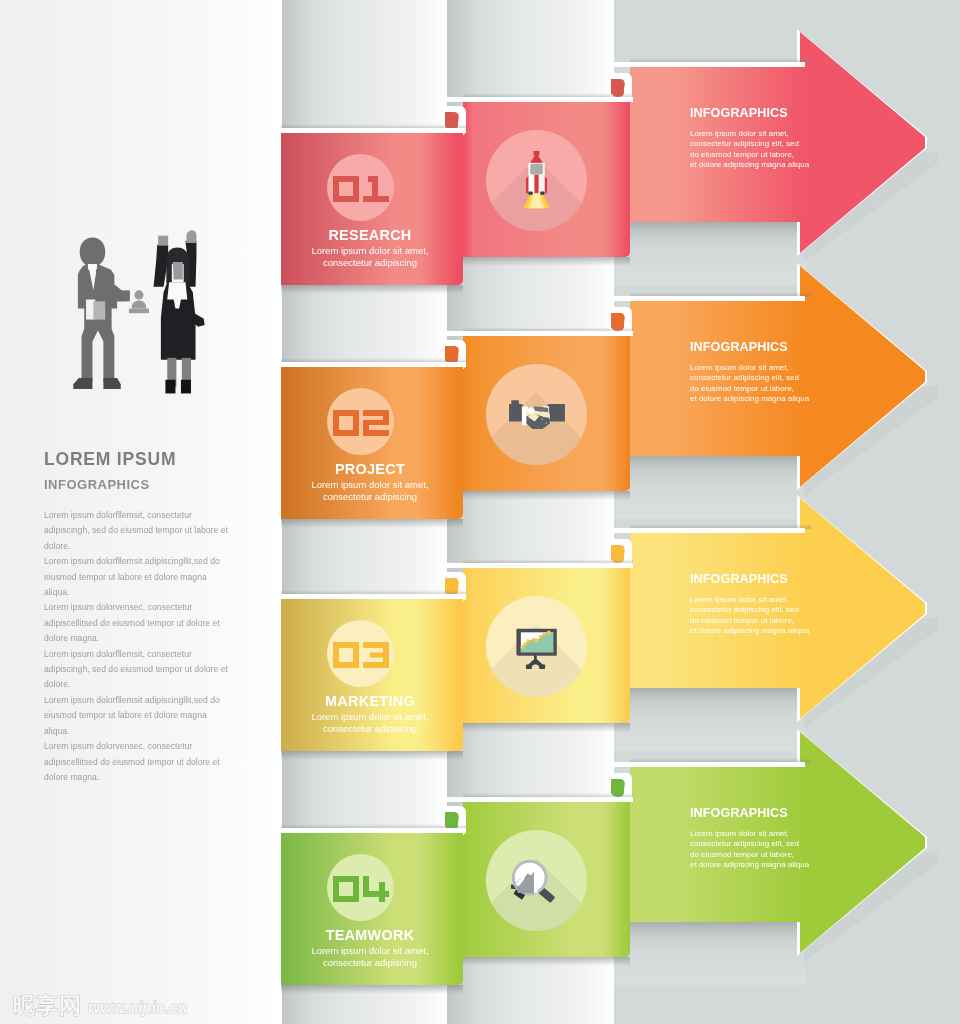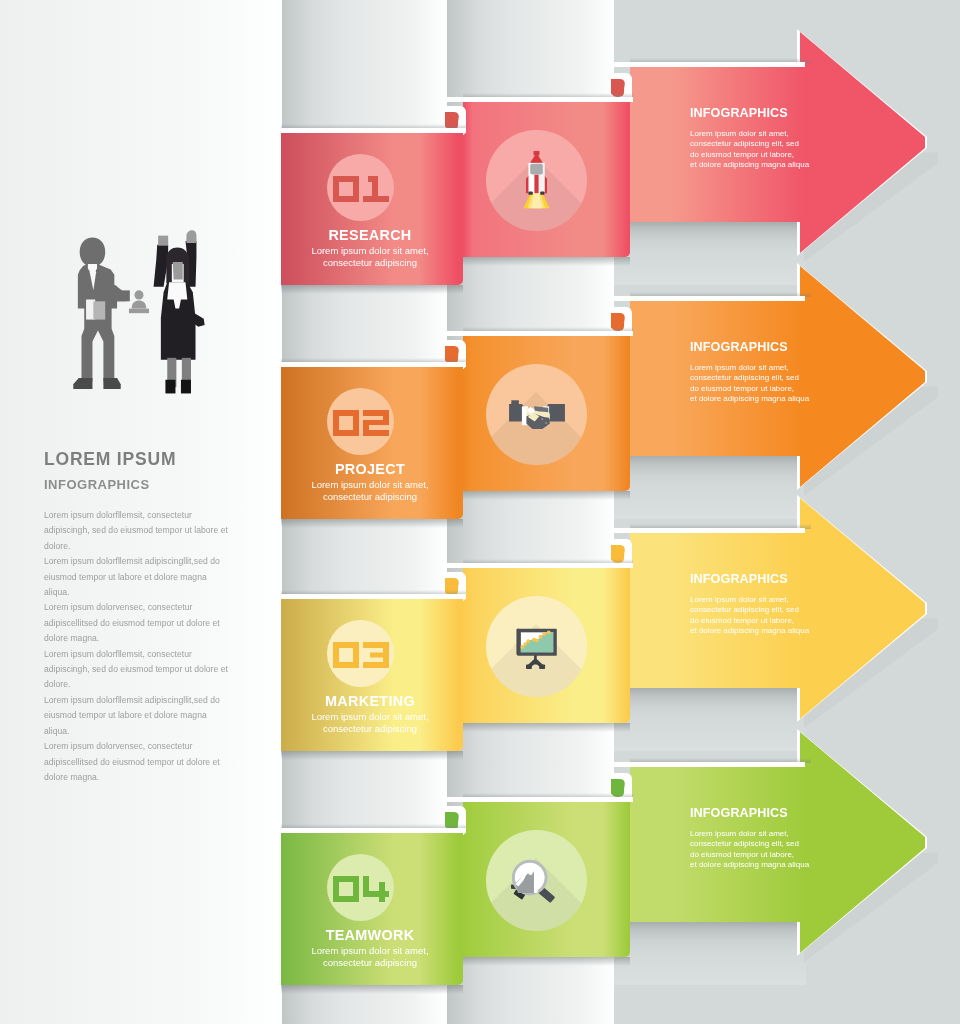--- a/index.html
+++ b/index.html
@@ -379,13 +379,17 @@
 <div class="intro-sub">INFOGRAPHICS</div>
 <div class="intro-body">
         <p>Lorem ipsum dolorfllemsit, consectetur adipiscingh, sed do eiusmod tempor ut labore et dolore.</p>
         <p>Lorem ipsum dolorfllemsit adipiscingllit,sed do eiusmod tempor ut labore et dolore magna aliqua.</p>
         <p>Lorem ipsum dolorvensec, consectetur adipiscellitsed do eiusmod tempor ut dolore et dolore magna.</p>
         <p>Lorem ipsum dolorfllemsit, consectetur adipiscingh, sed do eiusmod tempor ut dolore et dolore.</p>
         <p>Lorem ipsum dolorfllemsit adipiscingllit,sed do eiusmod tempor ut labore et dolore magna aliqua.</p>
         <p>Lorem ipsum dolorvensec, consectetur adipiscellitsed do eiusmod tempor ut dolore et dolore magna.</p>
       </div>
 </div>
+<div class="wm">
+      <span class="wm-logo">昵享网</span>
+      <span class="wm-url">www.nipic.cn</span>
+    </div>
 </div>
 
 </body></html>

